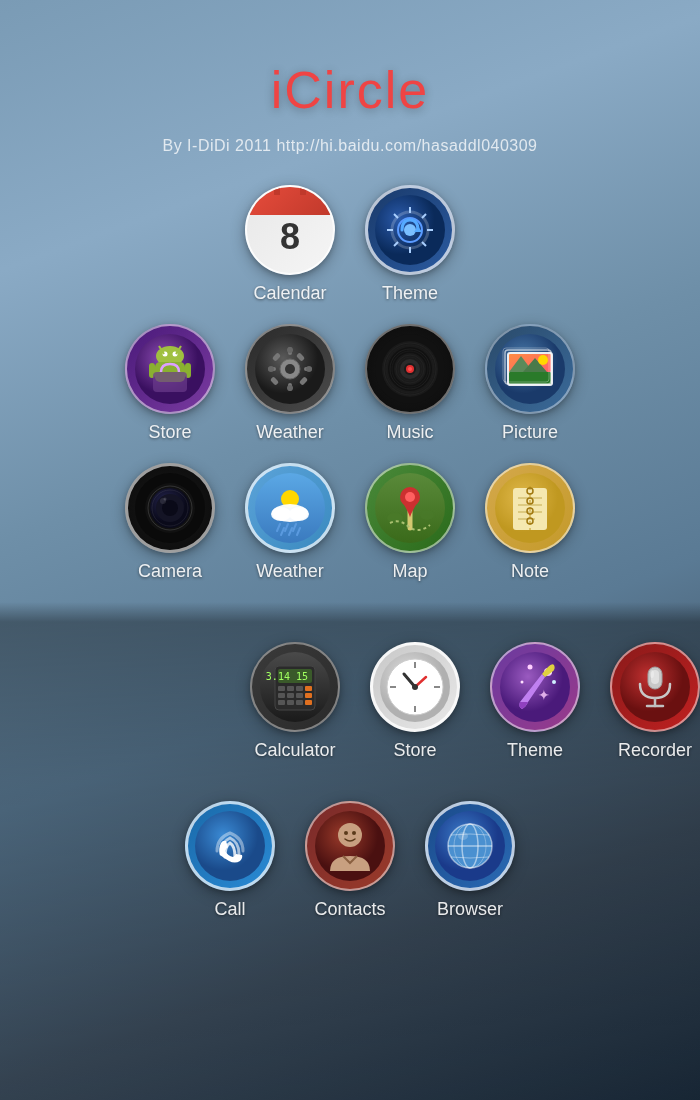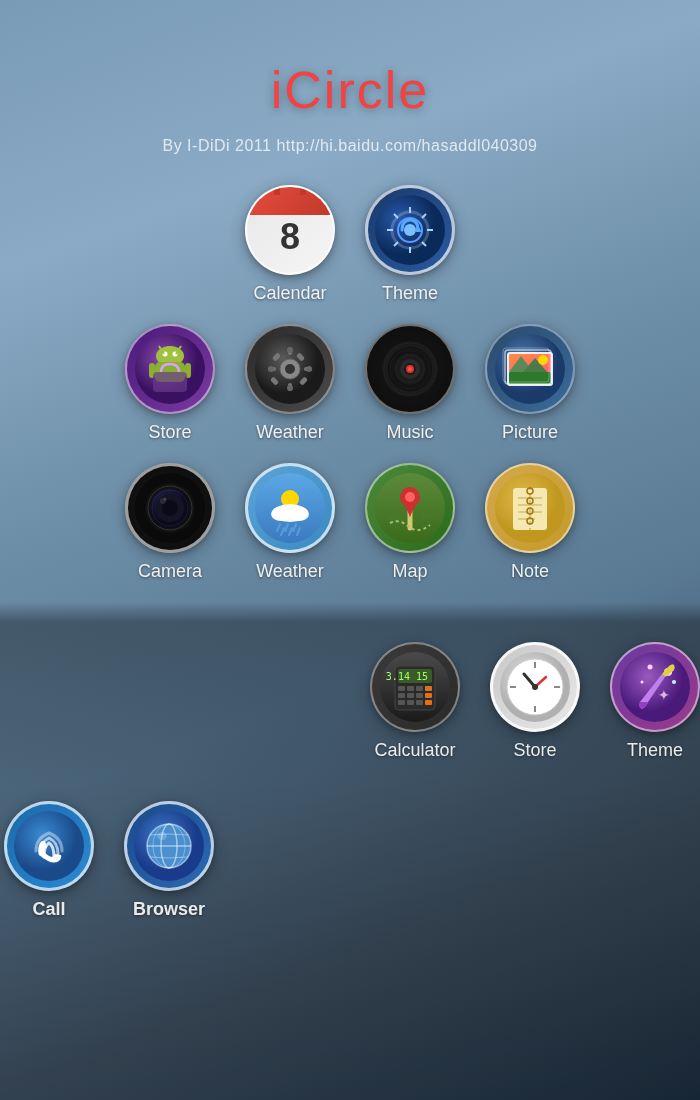--- a/index.html
+++ b/index.html
@@ -603,24 +603,48 @@
         <circle cx="30" cy="15" r="2.5" fill="#ffd0ff"></circle>
         <circle cx="54" cy="30" r="2" fill="#d0f0ff"></circle>
         <circle cx="22" cy="30" r="1.5" fill="#ffe0ff"></circle>
 
         <text x="38" y="48" font-size="14" fill="#ffd0ff" opacity="0.8">✦</text>
       </svg>
     </div>
     <span class="app-label">Theme</span>
   </div>
 
+  <div class="app-item">
+    <div class="icon-wrapper icon-recorder">
+      <svg width="70" height="70" viewBox="0 0 70 70">
+        <circle cx="35" cy="35" r="35" fill="url(#recGrad)"></circle>
+        <defs>
+          <radialGradient id="recGrad" cx="40%" cy="35%">
+            <stop offset="0%" stop-color="#c03030"></stop>
+            <stop offset="100%" stop-color="#6a1010"></stop>
+          </radialGradient>
+        </defs>
+
+        <rect x="28" y="15" width="14" height="22" rx="7" fill="#c8c8c8" stroke="#a0a0a0" stroke-width="1"></rect>
+        <rect x="31" y="18" width="8" height="14" rx="4" fill="#e0e0e0"></rect>
+
+        <path d="M20 32 Q20 46 35 46 Q50 46 50 32" fill="none" stroke="#c8c8c8" stroke-width="2.5" stroke-linecap="round"></path>
+
+        <line x1="35" y1="46" x2="35" y2="54" stroke="#c0c0c0" stroke-width="2.5" stroke-linecap="round"></line>
+        <line x1="27" y1="54" x2="43" y2="54" stroke="#c0c0c0" stroke-width="2.5" stroke-linecap="round"></line>
+
+        <ellipse cx="32" cy="22" rx="2" ry="4" fill="rgba(255,255,255,0.3)"></ellipse>
+      </svg>
+    </div>
+    <span class="app-label">Recorder</span>
+  </div>
 </div>
 </div>
 
-<div style="width:700px; background:linear-gradient(180deg, rgba(0,0,0,0.2), rgba(0,0,0,0.1)); padding: 20px 4px; display:flex; flex: 1; font-weight: bold;">
+<div style="width:700px; background:linear-gradient(180deg, rgba(0,0,0,0.2), rgba(0,0,0,0.1)); padding: 20px 4px; display:flex; justify-content:center; flex: 1;">
 <div class="row">
 
   <div class="app-item">
     <div class="icon-wrapper icon-call">
       <svg width="70" height="70" viewBox="0 0 70 70">
         <circle cx="35" cy="35" r="35" fill="url(#callGrad)"></circle>
         <defs>
           <radialGradient id="callGrad" cx="40%" cy="35%">
             <stop offset="0%" stop-color="#3a8ad4"></stop>
             <stop offset="100%" stop-color="#1a4a8a"></stop>
@@ -630,20 +654,44 @@
         <path d="M22 40 Q22 27 35 22 Q48 27 48 40" fill="none" stroke="white" stroke-width="3" stroke-linecap="round" opacity="0.4"></path>
         <path d="M26 43 Q26 31 35 27 Q44 31 44 43" fill="none" stroke="white" stroke-width="3" stroke-linecap="round" opacity="0.6"></path>
         <path d="M30 46 Q30 35 35 32 Q40 35 40 46" fill="none" stroke="white" stroke-width="3" stroke-linecap="round" opacity="0.8"></path>
 
         <path d="M25 44 Q23 38 26 32 Q28 29 31 30 L33 36 Q31 37 30 40 Q33 45 38 46 Q40 45 41 43 L47 44 Q48 47 45 50 Q40 53 34 50 Q29 47 25 44 Z" fill="white"></path>
       </svg>
     </div>
     <span class="app-label">Call</span>
   </div>
 
+  <div class="app-item">
+    <div class="icon-wrapper icon-contacts">
+      <svg width="70" height="70" viewBox="0 0 70 70">
+        <circle cx="35" cy="35" r="35" fill="url(#contactGrad)"></circle>
+        <defs>
+          <radialGradient id="contactGrad" cx="40%" cy="35%">
+            <stop offset="0%" stop-color="#9a3a2a"></stop>
+            <stop offset="100%" stop-color="#4a1010"></stop>
+          </radialGradient>
+        </defs>
+
+        <circle cx="35" cy="24" r="12" fill="#c8a080"></circle>
+
+        <circle cx="31" cy="22" r="2" fill="#5a3a1a"></circle>
+        <circle cx="39" cy="22" r="2" fill="#5a3a1a"></circle>
+        <path d="M30 28 Q35 32 40 28" fill="none" stroke="#5a3a1a" stroke-width="1.5" stroke-linecap="round"></path>
+
+        <path d="M15 60 Q15 45 35 45 Q55 45 55 60" fill="#c8a080"></path>
+
+        <path d="M28 45 L35 52 L42 45" fill="none" stroke="#8a6040" stroke-width="2"></path>
+      </svg>
+    </div>
+    <span class="app-label">Contacts</span>
+  </div>
 
   <div class="app-item">
     <div class="icon-wrapper icon-browser">
       <svg width="70" height="70" viewBox="0 0 70 70">
         <circle cx="35" cy="35" r="35" fill="url(#browserGrad)"></circle>
         <defs>
           <radialGradient id="browserGrad" cx="40%" cy="35%">
             <stop offset="0%" stop-color="#3a7ac8"></stop>
             <stop offset="100%" stop-color="#1a3a8a"></stop>
           </radialGradient>

